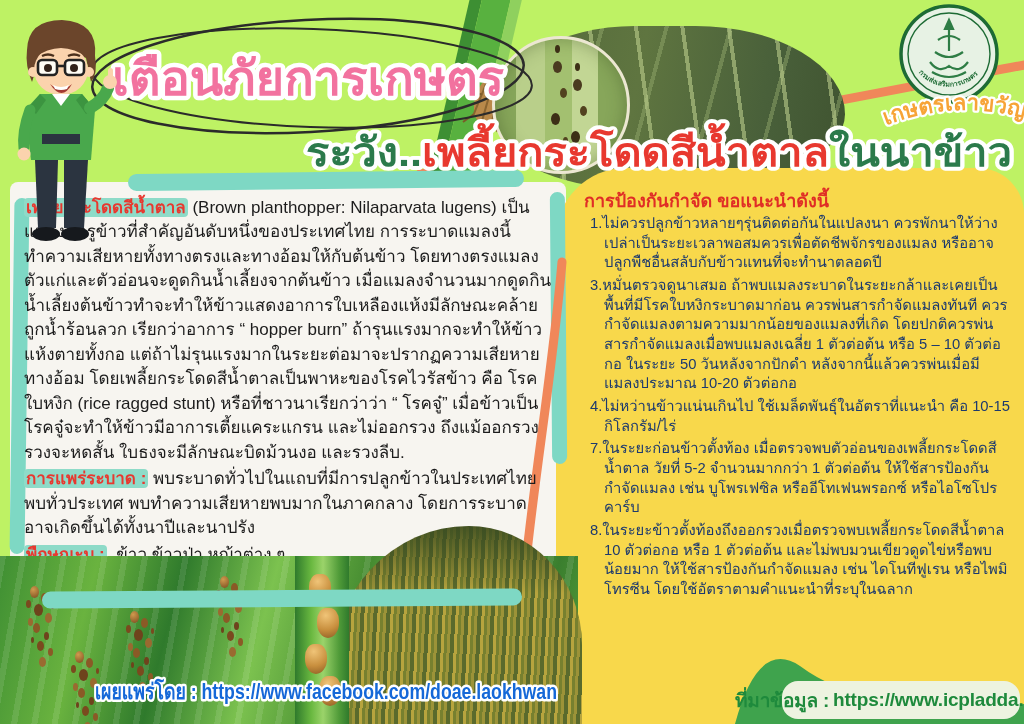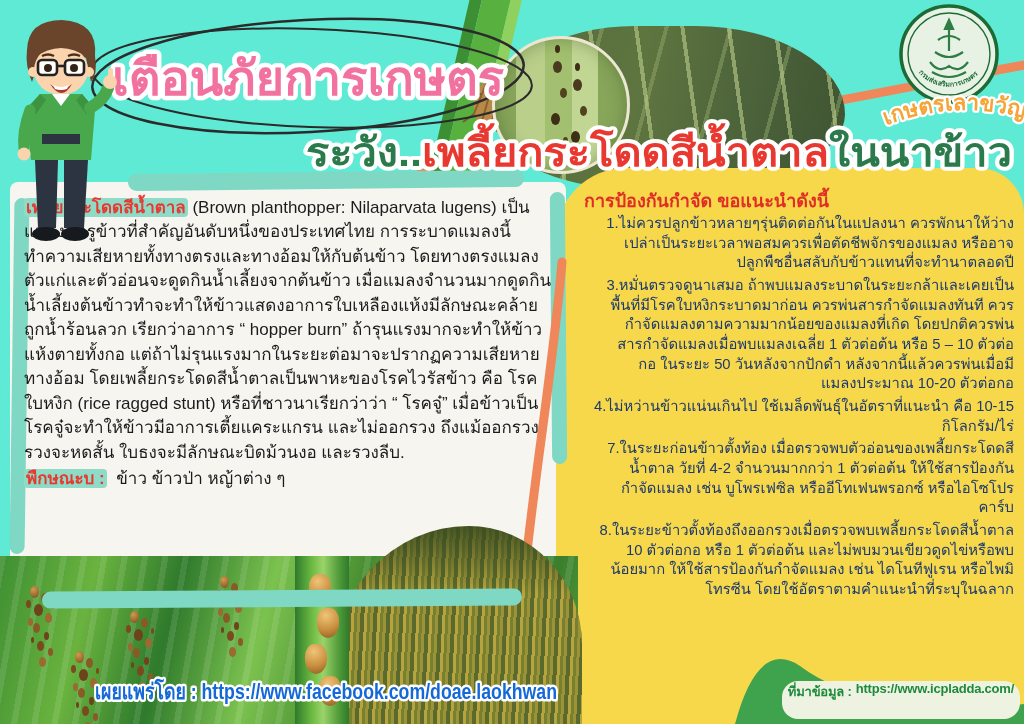--- a/index.html
+++ b/index.html
@@ -1,18 +1,18 @@
 <!DOCTYPE html>
 <html><head>
 <meta charset="utf-8">
 <style>
   html,body{margin:0;padding:0;}
   .poster{
     position:relative;width:1024px;height:724px;overflow:hidden;
-    background:#5eead4;
+    background:#bef264;
     font-family:"Liberation Sans","DejaVu Sans",sans-serif;
   }
   .cloud{position:absolute;background:#ffffff;opacity:.45;border-radius:50%;filter:blur(6px);}
   
   .decor-svg{position:absolute;left:0;top:0;width:1024px;height:724px;pointer-events:none;}
   .z1{z-index:1}.z2{z-index:2}.z4{z-index:4}.z5{z-index:5}.z6{z-index:6}.z7{z-index:7}
 
   
   .info-panel{
     position:absolute;left:10px;top:182px;width:556px;height:386px;
@@ -37,21 +37,21 @@
     background:#f8d84b;border-radius:70px 46px 0 0;z-index:3;
   }
   .prevention-title{
     position:absolute;left:584px;top:186px;width:420px;z-index:5;
     color:#e02d26;font-weight:bold;font-size:18px;
   }
   .prevention-list{
     position:absolute;left:590px;top:214px;width:424px;z-index:5;
     color:#1d3a6e;font-size:14.8px;line-height:1.33;font-weight:500;
   }
-  .prevention-list .item{margin-bottom:3px;padding-left:14px;text-indent:-14px;text-align:right;}
+  .prevention-list .item{margin-bottom:3px;padding-left:14px;text-indent:-14px;}
 
   
   .photo-band{
     position:absolute;left:0;top:556px;width:578px;height:168px;z-index:5;
     background:
       repeating-linear-gradient(100deg,rgba(255,255,255,.10) 0 6px,transparent 6px 20px),
       linear-gradient(105deg,#3f8f33 0%,#6ab33f 16%,#2f7a2c 30%,#7cc24f 45%,#468c31 60%,#8cc75a 74%,#3a7e2e 90%,#57a23a 100%);
   }
   .bug-cluster{position:absolute;width:9px;height:12px;border-radius:50%;
     background:radial-gradient(circle at 35% 30%,#d09a4e,#7a4a1e);
@@ -87,22 +87,22 @@
     border:3px solid #ece7d2;
     background:linear-gradient(90deg,#87a65a 0 16%,#b9cf8a 16% 38%,#a3c070 38% 58%,#c2d694 58% 78%,#87a65a 78%);
     box-shadow:inset 0 0 18px rgba(40,60,20,.35);
   }
   .inset-spot{position:absolute;width:9px;height:12px;border-radius:50%;background:#4a3b20;
     box-shadow:6px 26px 0 -1px #52421f,-2px 52px 0 0 #3c2f16,8px 74px 0 -2px #52421f,0 -18px 0 -2px #3c2f16;}
 
   
   .source-pill{
     position:absolute;left:782px;top:681px;width:238px;height:38px;z-index:7;
-    background:#edf3e0;border-radius:16px;display:flex;align-items:flex-start;justify-content:center;
-    color:#1e8a3c;font-weight:bold;font-size:13px;white-space:nowrap;letter-spacing:-.2px;
+    background:#edf3e0;border-radius:16px;display:flex;align-items:center;justify-content:center;
+    color:#1e8a3c;font-weight:bold;font-size:19px;white-space:nowrap;letter-spacing:-.2px;
   }
   .source-pill .u{margin-left:4px;}
 </style>
 </head>
 <body>
 
 <div class="poster">
 
   <div class="cloud" style="left:60px;top:400px;width:300px;height:170px;"></div>
   <div class="cloud" style="left:640px;top:120px;width:180px;height:90px;opacity:.3;"></div>
@@ -200,30 +200,31 @@
   <div class="brush brush-top"></div>
   <div class="brush brush-left"></div>
   <div class="brush brush-right"></div>
 
   <svg class="decor-svg z4">
     <path d="M 562,262 C 552,380 530,500 521,612" fill="none" stroke="#f0875a" stroke-width="9" stroke-linecap="round"></path>
   </svg>
 
   <div class="info-text">
     <p><span class="red-label hl">เพลี้ยกระโดดสีน้ำตาล</span> <span>(Brown planthopper: Nilaparvata lugens)</span> <span>เป็นแมลงศัตรูข้าวที่สำคัญอันดับหนึ่งของประเทศไทย การระบาดแมลงนี้ทำความเสียหายทั้งทางตรงและทางอ้อมให้กับต้นข้าว โดยทางตรงแมลงตัวแก่และตัวอ่อนจะดูดกินน้ำเลี้ยงจากต้นข้าว เมื่อแมลงจำนวนมากดูดกินน้ำเลี้ยงต้นข้าวทำจะทำให้ข้าวแสดงอาการใบเหลืองแห้งมีลักษณะคล้ายถูกน้ำร้อนลวก เรียกว่าอาการ “ hopper burn” ถ้ารุนแรงมากจะทำให้ข้าวแห้งตายทั้งกอ แต่ถ้าไม่รุนแรงมากในระยะต่อมาจะปรากฏความเสียหายทางอ้อม โดยเพลี้ยกระโดดสีน้ำตาลเป็นพาหะของโรคไวรัสข้าว คือ โรคใบหงิก (rice ragged stunt) หรือที่ชาวนาเรียกว่าว่า “ โรคจู๋” เมื่อข้าวเป็นโรคจู๋จะทำให้ข้าวมีอาการเตี้ยแคระแกรน และไม่ออกรวง ถึงแม้ออกรวง รวงจะหดสั้น ใบธงจะมีลักษณะบิดม้วนงอ และรวงลีบ.</span></p>
+    <p><span class="red-label hl">การแพร่ระบาด :</span> <span>พบระบาดทั่วไปในแถบที่มีการปลูกข้าวในประเทศไทย พบทั่วประเทศ พบทำความเสียหายพบมากในภาคกลาง โดยการระบาดอาจเกิดขึ้นได้ทั้งนาปีและนาปรัง</span></p>
     <p><span class="red-label hl">พืกษณะบ :</span>&nbsp; <span>ข้าว ข้าวป่า หญ้าต่าง ๆ</span></p>
   </div>
 
   <div class="prevention-panel"></div>
   <div class="prevention-title">การป้องกันกำจัด ขอแนะนำดังนี้</div>
   <div class="prevention-list">
     <div class="item">1.ไม่ควรปลูกข้าวหลายๆรุ่นติดต่อกันในแปลงนา ควรพักนาให้ว่างเปล่าเป็นระยะเวลาพอสมควรเพื่อตัดชีพจักรของแมลง หรืออาจปลูกพืชอื่นสลับกับข้าวแทนที่จะทำนาตลอดปี</div>
     <div class="item">3.หมั่นตรวจดูนาเสมอ ถ้าพบแมลงระบาดในระยะกล้าและเคยเป็นพื้นที่มีโรคใบหงิกระบาดมาก่อน ควรพ่นสารกำจัดแมลงทันที ควรกำจัดแมลงตามความมากน้อยของแมลงที่เกิด โดยปกติควรพ่นสารกำจัดแมลงเมื่อพบแมลงเฉลี่ย 1 ตัวต่อต้น หรือ 5 – 10 ตัวต่อกอ ในระยะ 50 วันหลังจากปักดำ หลังจากนี้แล้วควรพ่นเมื่อมีแมลงประมาณ 10-20 ตัวต่อกอ</div>
     <div class="item">4.ไม่หว่านข้าวแน่นเกินไป ใช้เมล็ดพันธุ์ในอัตราที่แนะนำ คือ 10-15 กิโลกรัม/ไร่</div>
-    <div class="item">7.ในระยะก่อนข้าวตั้งท้อง เมื่อตรวจพบตัวอ่อนของเพลี้ยกระโดดสีน้ำตาล วัยที่ 4-2 จำนวนมากกว่า 1 ตัวต่อต้น ให้ใช้สารป้องกันกำจัดแมลง เช่น บูโพรเฟซิล หรืออีโทเฟนพรอกซ์ หรือไอโซโปรคาร์บ</div>
+    <div class="item">7.ในระยะก่อนข้าวตั้งท้อง เมื่อตรวจพบตัวอ่อนของเพลี้ยกระโดดสีน้ำตาล วัยที่ 5-2 จำนวนมากกว่า 1 ตัวต่อต้น ให้ใช้สารป้องกันกำจัดแมลง เช่น บูโพรเฟซิล หรืออีโทเฟนพรอกซ์ หรือไอโซโปรคาร์บ</div>
     <div class="item">8.ในระยะข้าวตั้งท้องถึงออกรวงเมื่อตรวจพบเพลี้ยกระโดดสีน้ำตาล 10 ตัวต่อกอ หรือ 1 ตัวต่อต้น และไม่พบมวนเขียวดูดไข่หรือพบน้อยมาก ให้ใช้สารป้องกันกำจัดแมลง เช่น ไดโนทีฟูเรน หรือไพมิโทรซีน โดยใช้อัตราตามคำแนะนำที่ระบุในฉลาก</div>
   </div>
 
   <div class="photo-band">
     <span class="bug-cluster" style="left:30px;top:30px;"></span>
     <span class="bug-cluster" style="left:130px;top:55px;"></span>
     <span class="bug-cluster" style="left:220px;top:20px;"></span>
     <span class="bug-cluster" style="left:75px;top:95px;"></span>
   </div>
   <div class="photo-dry-blob"></div>

